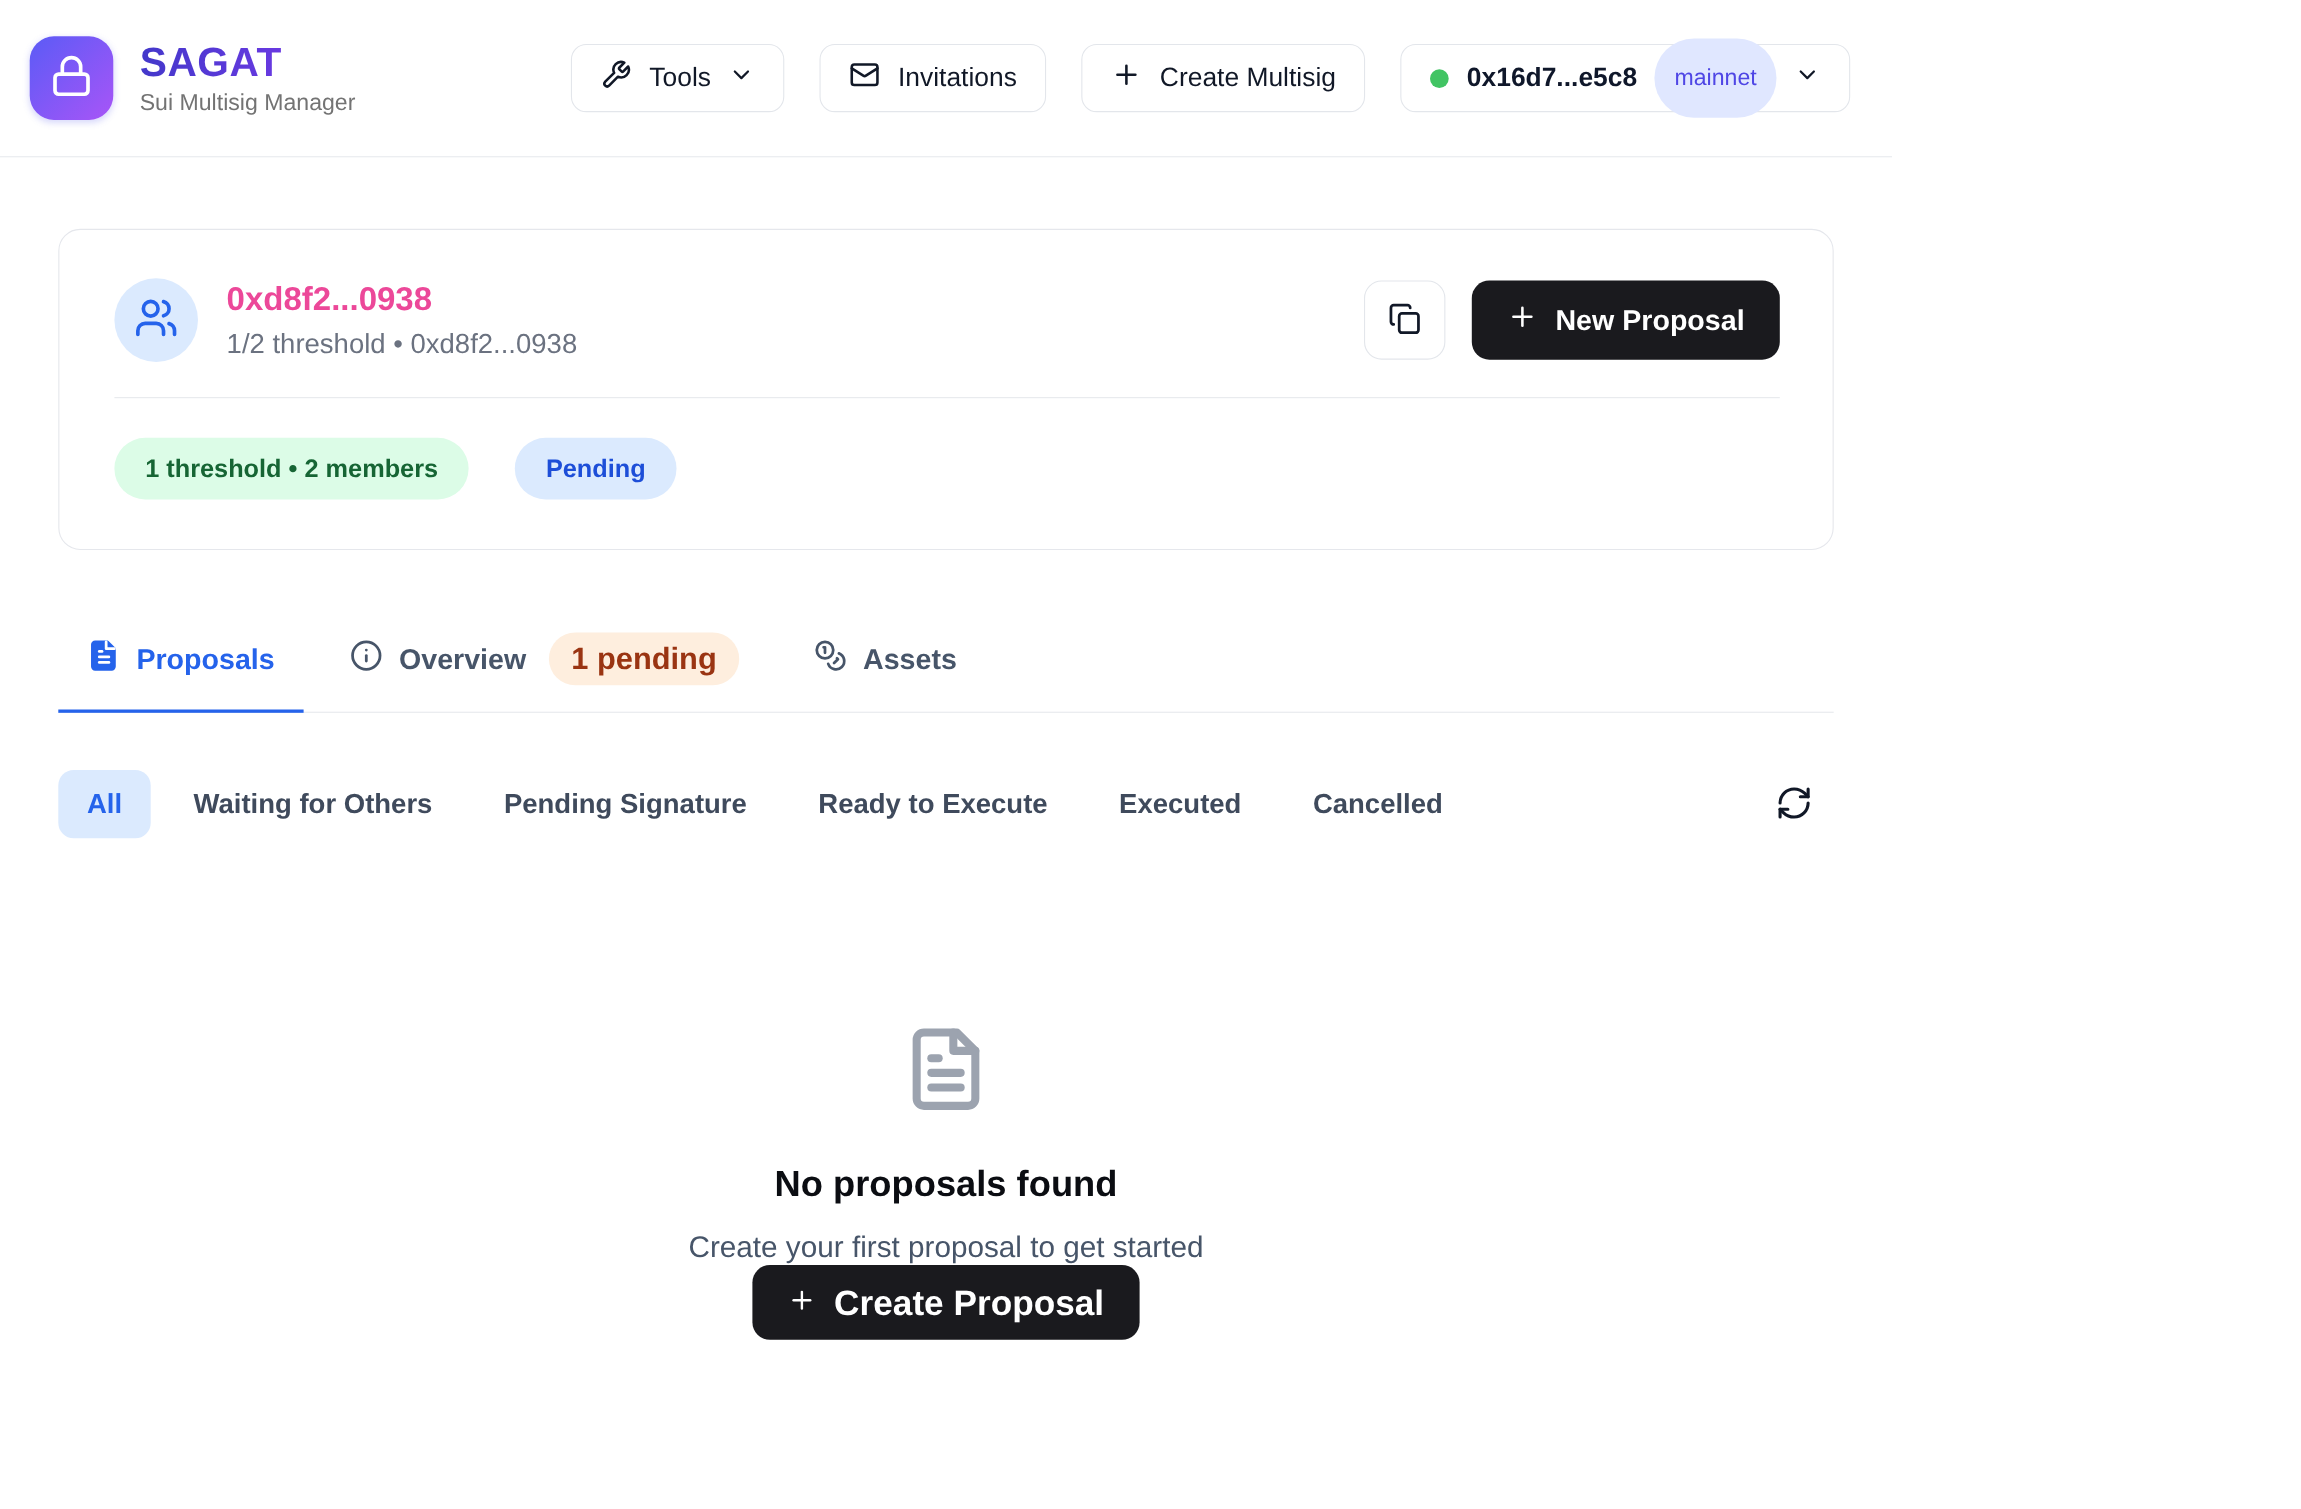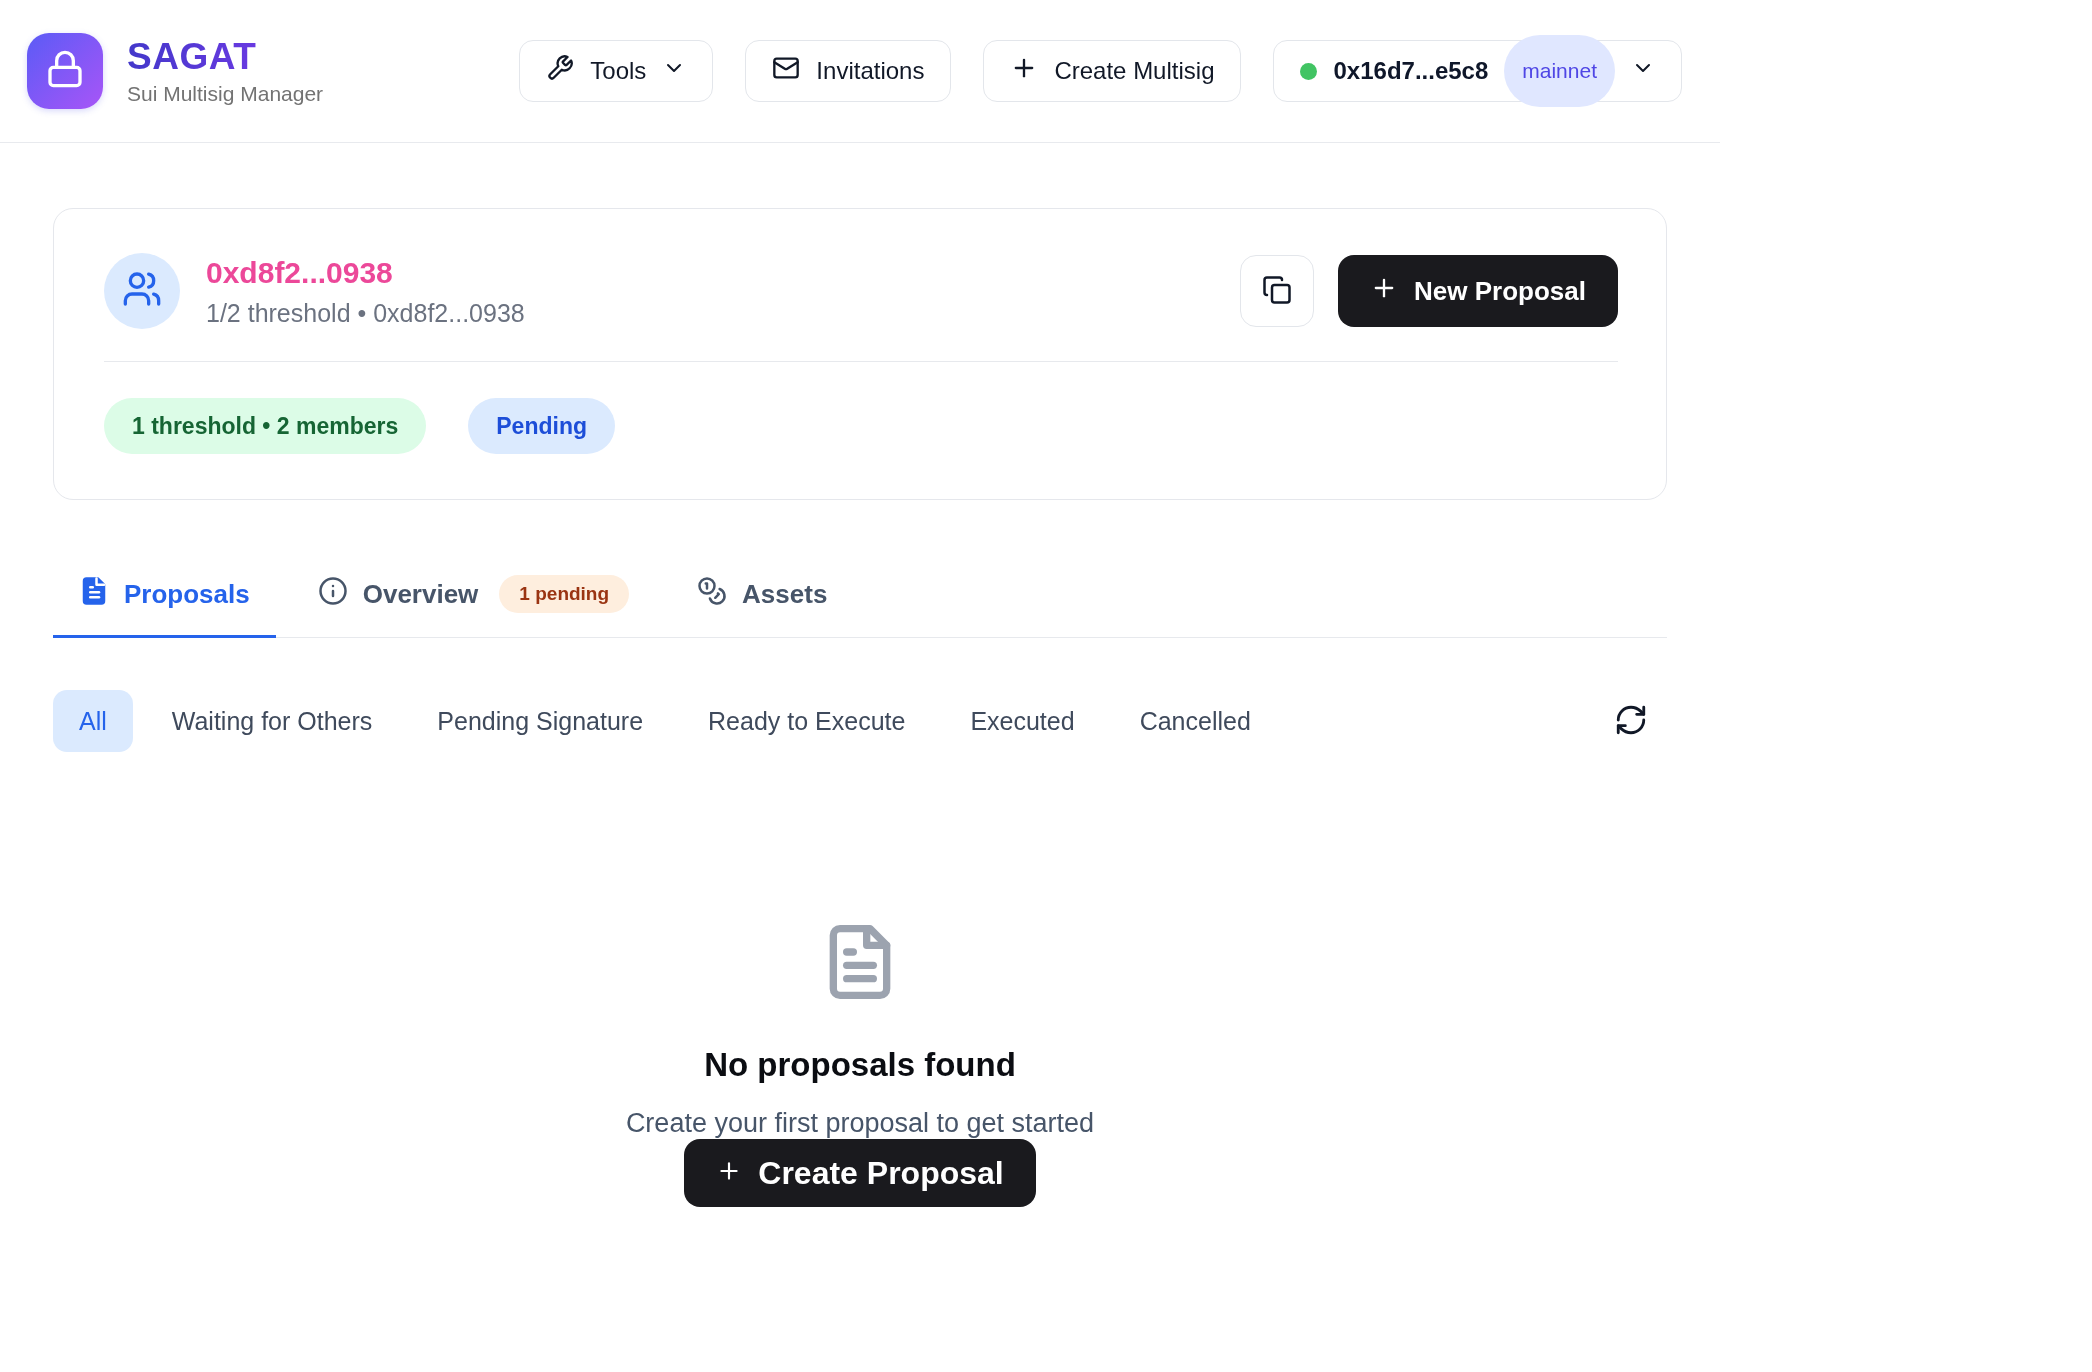--- a/index.html
+++ b/index.html
@@ -110,30 +110,30 @@
     display: flex; align-items: center; gap: 15px;
     padding: 8px 26px 22px;
     background: transparent; border: none; border-bottom: 3px solid transparent;
     margin-bottom: -1px;
     font-family: inherit; font-size: 26px; font-weight: 600; color: #475569;
     cursor: pointer;
   }
   .tab.active { color: #2563eb; border-bottom-color: #2563eb; }
   .tab-badge {
     background: #feeede; color: #9a3412;
-    font-size: 19px; font-weight: 600;
+    font-size: 28px; font-weight: 600;
     padding: 8px 20px; border-radius: 999px; margin-left: 6px;
   }
 
   
   .filters { margin-top: 52px; display: flex; align-items: center; gap: 13px; }
   .filter {
     height: 62px; padding: 0 26px; border-radius: 14px;
     background: transparent; border: none;
-    font-family: inherit; font-size: 25px; font-weight: 400; color: #3f4a5c;
+    font-family: inherit; font-size: 25px; font-weight: 700; color: #3f4a5c;
     cursor: pointer; white-space: nowrap;
   }
   .filter.active { background: #dbeafe; color: #2563eb; }
   .refresh-btn {
     background: transparent; border: none; cursor: pointer;
     width: 48px; height: 48px; display: flex; align-items: center; justify-content: center;
     margin-right: 12px;
   }
 
   

